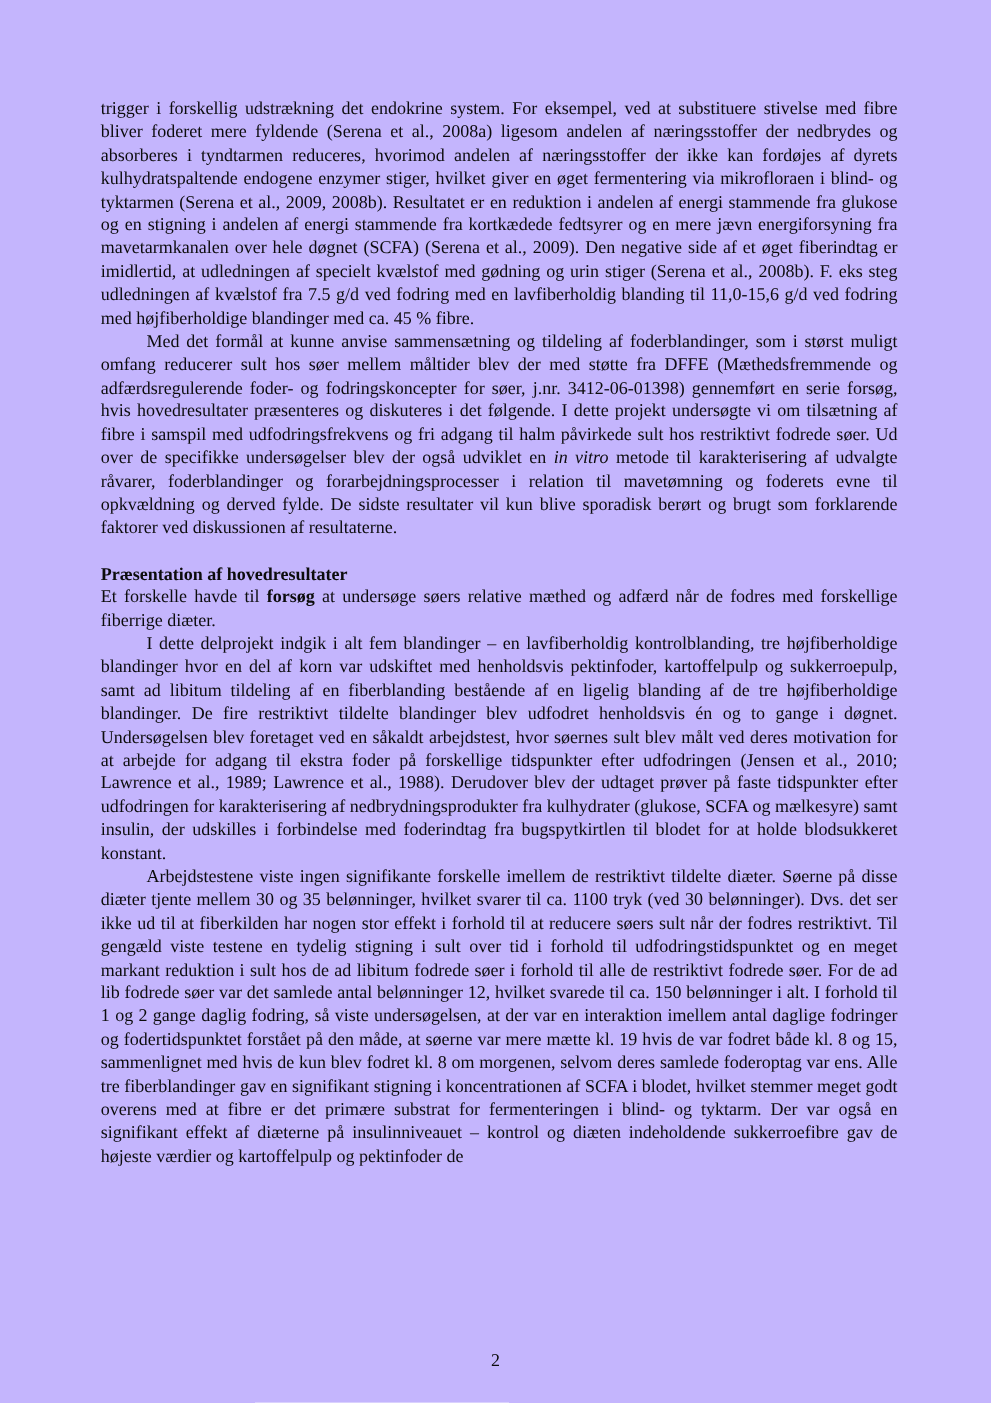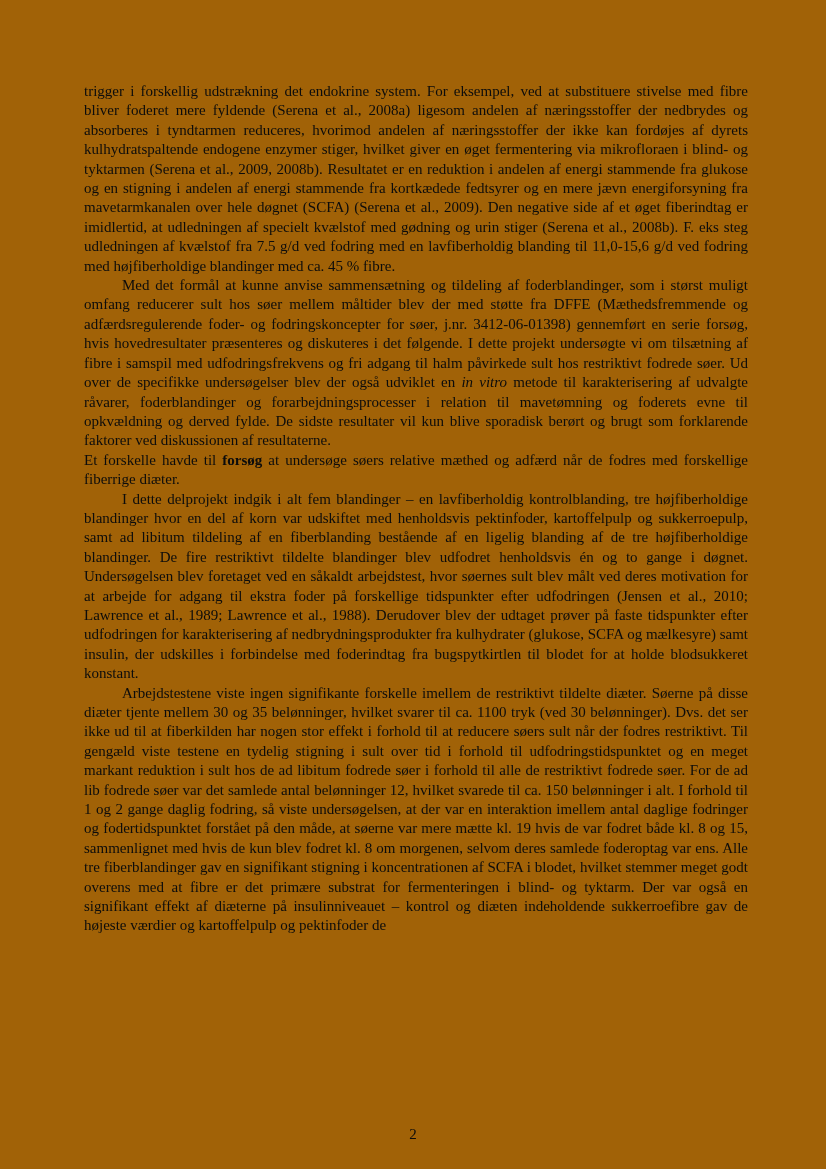--- a/index.html
+++ b/index.html
@@ -4,21 +4,21 @@
 <style>
   html, body {
     margin: 0;
     padding: 0;
     background: #ffffff;
   }
   .page {
     position: relative;
     width: 826px;
     height: 1169px;
-    background: #a16207;
+    background: #c4b5fd;
     font-family: "Liberation Serif", serif;
     color: #0c0c0c;
     overflow: hidden;
   }
   .content {
     position: absolute;
     left: 84px;
     top: 82px;
     width: 664px;
     font-size: 15px;
@@ -55,20 +55,21 @@
 </head>
 <body>
 
 <div class="page">
   <div class="content">
 
     <p class="para"><span>trigger i forskellig udstrækning det endokrine system. For eksempel, ved at substituere stivelse med fibre bliver foderet mere fyldende (Serena et al., 2008a) ligesom andelen af næringsstoffer der nedbrydes og absorberes i tyndtarmen reduceres, hvorimod andelen af næringsstoffer der ikke kan fordøjes af dyrets kulhydratspaltende endogene enzymer stiger, hvilket giver en øget fermentering via mikrofloraen i blind- og tyktarmen (Serena et al., 2009, 2008b). Resultatet er en reduktion i andelen af energi stammende fra glukose og en stigning i andelen af energi stammende fra kortkædede fedtsyrer og en mere jævn energiforsyning fra mavetarmkanalen over hele døgnet (SCFA) (Serena et al., 2009). Den negative side af et øget fiberindtag er imidlertid, at udledningen af specielt kvælstof med gødning og urin stiger (Serena et al., 2008b). F. eks steg udledningen af kvælstof fra 7.5 g/d ved fodring med en lavfiberholdig blanding til 11,0-15,6 g/d ved fodring med højfiberholdige blandinger med ca. 45 % fibre.</span></p>
 
     <p class="para indent"><span>Med det formål at kunne anvise sammensætning og tildeling af foderblandinger, som i størst muligt omfang reducerer sult hos søer mellem måltider blev der med støtte fra DFFE (Mæthedsfremmende og adfærdsregulerende foder- og fodringskoncepter for søer, j.nr. 3412-06-01398) gennemført en serie forsøg, hvis hovedresultater præsenteres og diskuteres i det følgende. I dette projekt undersøgte vi om tilsætning af fibre i samspil med udfodringsfrekvens og fri adgang til halm påvirkede sult hos restriktivt fodrede søer. Ud over de specifikke undersøgelser blev der også udviklet en </span><span class="italic">in vitro</span><span> metode til karakterisering af udvalgte råvarer, foderblandinger og forarbejdningsprocesser i relation til mavetømning og foderets evne til opkvældning og derved fylde. De sidste resultater vil kun blive sporadisk berørt og brugt som forklarende faktorer ved diskussionen af resultaterne.</span></p>
 
+    <h2 class="heading">Præsentation af hovedresultater</h2>
 
     <p class="para"><span>Et forskelle havde til </span><span class="bold">forsøg</span><span> at undersøge søers relative mæthed og adfærd når de fodres med forskellige fiberrige diæter.</span></p>
 
     <p class="para indent"><span>I dette delprojekt indgik i alt fem blandinger – en lavfiberholdig kontrolblanding, tre højfiberholdige blandinger hvor en del af korn var udskiftet med henholdsvis pektinfoder, kartoffelpulp og sukkerroepulp, samt ad libitum tildeling af en fiberblanding bestående af en ligelig blanding af de tre højfiberholdige blandinger. De fire restriktivt tildelte blandinger blev udfodret henholdsvis én og to gange i døgnet. Undersøgelsen blev foretaget ved en såkaldt arbejdstest, hvor søernes sult blev målt ved deres motivation for at arbejde for adgang til ekstra foder på forskellige tidspunkter efter udfodringen (Jensen et al., 2010; Lawrence et al., 1989; Lawrence et al., 1988). Derudover blev der udtaget prøver på faste tidspunkter efter udfodringen for karakterisering af nedbrydningsprodukter fra kulhydrater (glukose, SCFA og mælkesyre) samt insulin, der udskilles i forbindelse med foderindtag fra bugspytkirtlen til blodet for at holde blodsukkeret konstant.</span></p>
 
     <p class="para indent"><span>Arbejdstestene viste ingen signifikante forskelle imellem de restriktivt tildelte diæter. Søerne på disse diæter tjente mellem 30 og 35 belønninger, hvilket svarer til ca. 1100 tryk (ved 30 belønninger). Dvs. det ser ikke ud til at fiberkilden har nogen stor effekt i forhold til at reducere søers sult når der fodres restriktivt. Til gengæld viste testene en tydelig stigning i sult over tid i forhold til udfodringstidspunktet og en meget markant reduktion i sult hos de ad libitum fodrede søer i forhold til alle de restriktivt fodrede søer. For de ad lib fodrede søer var det samlede antal belønninger 12, hvilket svarede til ca. 150 belønninger i alt. I forhold til 1 og 2 gange daglig fodring, så viste undersøgelsen, at der var en interaktion imellem antal daglige fodringer og fodertidspunktet forstået på den måde, at søerne var mere mætte kl. 19 hvis de var fodret både kl. 8 og 15, sammenlignet med hvis de kun blev fodret kl. 8 om morgenen, selvom deres samlede foderoptag var ens. Alle tre fiberblandinger gav en signifikant stigning i koncentrationen af SCFA i blodet, hvilket stemmer meget godt overens med at fibre er det primære substrat for fermenteringen i blind- og tyktarm. Der var også en signifikant effekt af diæterne på insulinniveauet – kontrol og diæten indeholdende sukkerroefibre gav de højeste værdier og kartoffelpulp og pektinfoder de</span></p>
 
   </div>
 
   <div class="page-number">2</div>

